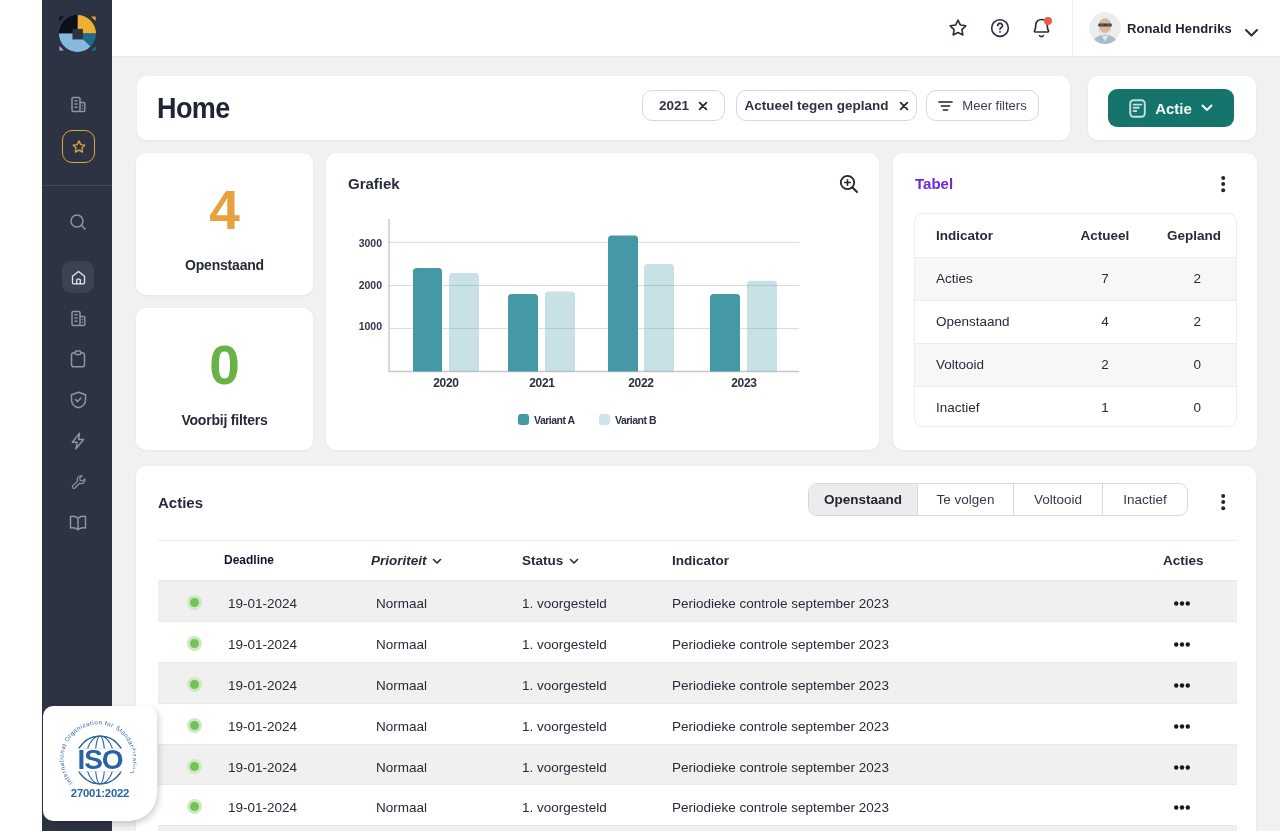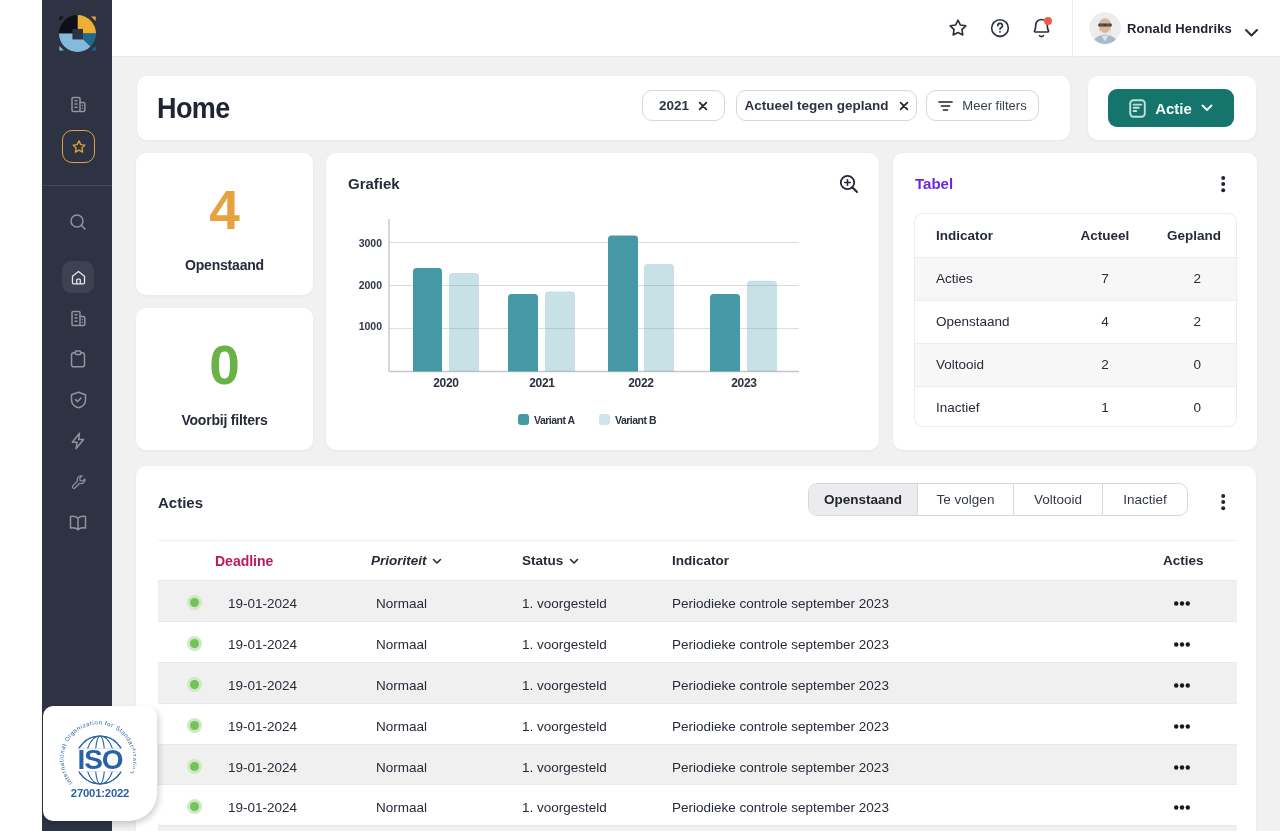--- a/index.html
+++ b/index.html
@@ -276,21 +276,21 @@
   <div style="width:89px; display:flex; align-items:center; justify-content:center; border-left:1px solid #d6d8dc; font-size:13.5px; color:#33394a;">Voltooid</div>
   <div style="width:85px; display:flex; align-items:center; justify-content:center; border-left:1px solid #d6d8dc; font-size:13.5px; color:#33394a;">Inactief</div>
 </div>
 <div class="abs" style="left:1221px; top:493.8px; line-height:0;">
   <svg width="5" height="17" viewBox="0 0 5 17">
       <circle cx="2.2" cy="2" r="2" fill="#20252f"></circle>
       <circle cx="2.2" cy="8.1" r="2" fill="#20252f"></circle>
       <circle cx="2.2" cy="14.2" r="2" fill="#20252f"></circle>
     </svg>
 </div>
-<div class="abs" style="left:215px; top:553px; font-size:14px; font-weight:bold; color:#be185d;">Deadline</div>
+<div class="abs" style="left:224px; top:553px; font-size:12px; font-weight:bold; color:#0f172a;">Deadline</div>
 <div class="abs" style="left:371px; top:553px; font-size:13.5px; font-weight:bold; color:#262b38;font-style:italic;">Prioriteit <svg width="10" height="7" viewBox="0 0 10 7" style="margin-left:2px;">
       <path d="M1.5 1.5 L5 5 L8.5 1.5" fill="none" stroke="#262b38" stroke-width="1.6" stroke-linecap="round" stroke-linejoin="round"></path>
     </svg></div>
 <div class="abs" style="left:522px; top:553px; font-size:13.5px; font-weight:bold; color:#262b38;">Status <svg width="10" height="7" viewBox="0 0 10 7" style="margin-left:2px;">
       <path d="M1.5 1.5 L5 5 L8.5 1.5" fill="none" stroke="#262b38" stroke-width="1.6" stroke-linecap="round" stroke-linejoin="round"></path>
     </svg></div>
 <div class="abs" style="left:672px; top:553px; font-size:13.5px; font-weight:bold; color:#262b38;">Indicator</div>
 <div class="abs" style="left:1163px; top:553px; font-size:13.5px; font-weight:bold; color:#262b38;">Acties</div>
 <div class="abs" style="left:158px; top:580px; width:1079px; height:41px; box-shadow:inset 0 1px 0 #e9e9ea; background:#f0f0f1;">
   <div class="abs" style="left:29px; top:15px; width:15px; height:15px; border-radius:50%; background:#cfe9c2;"></div>

